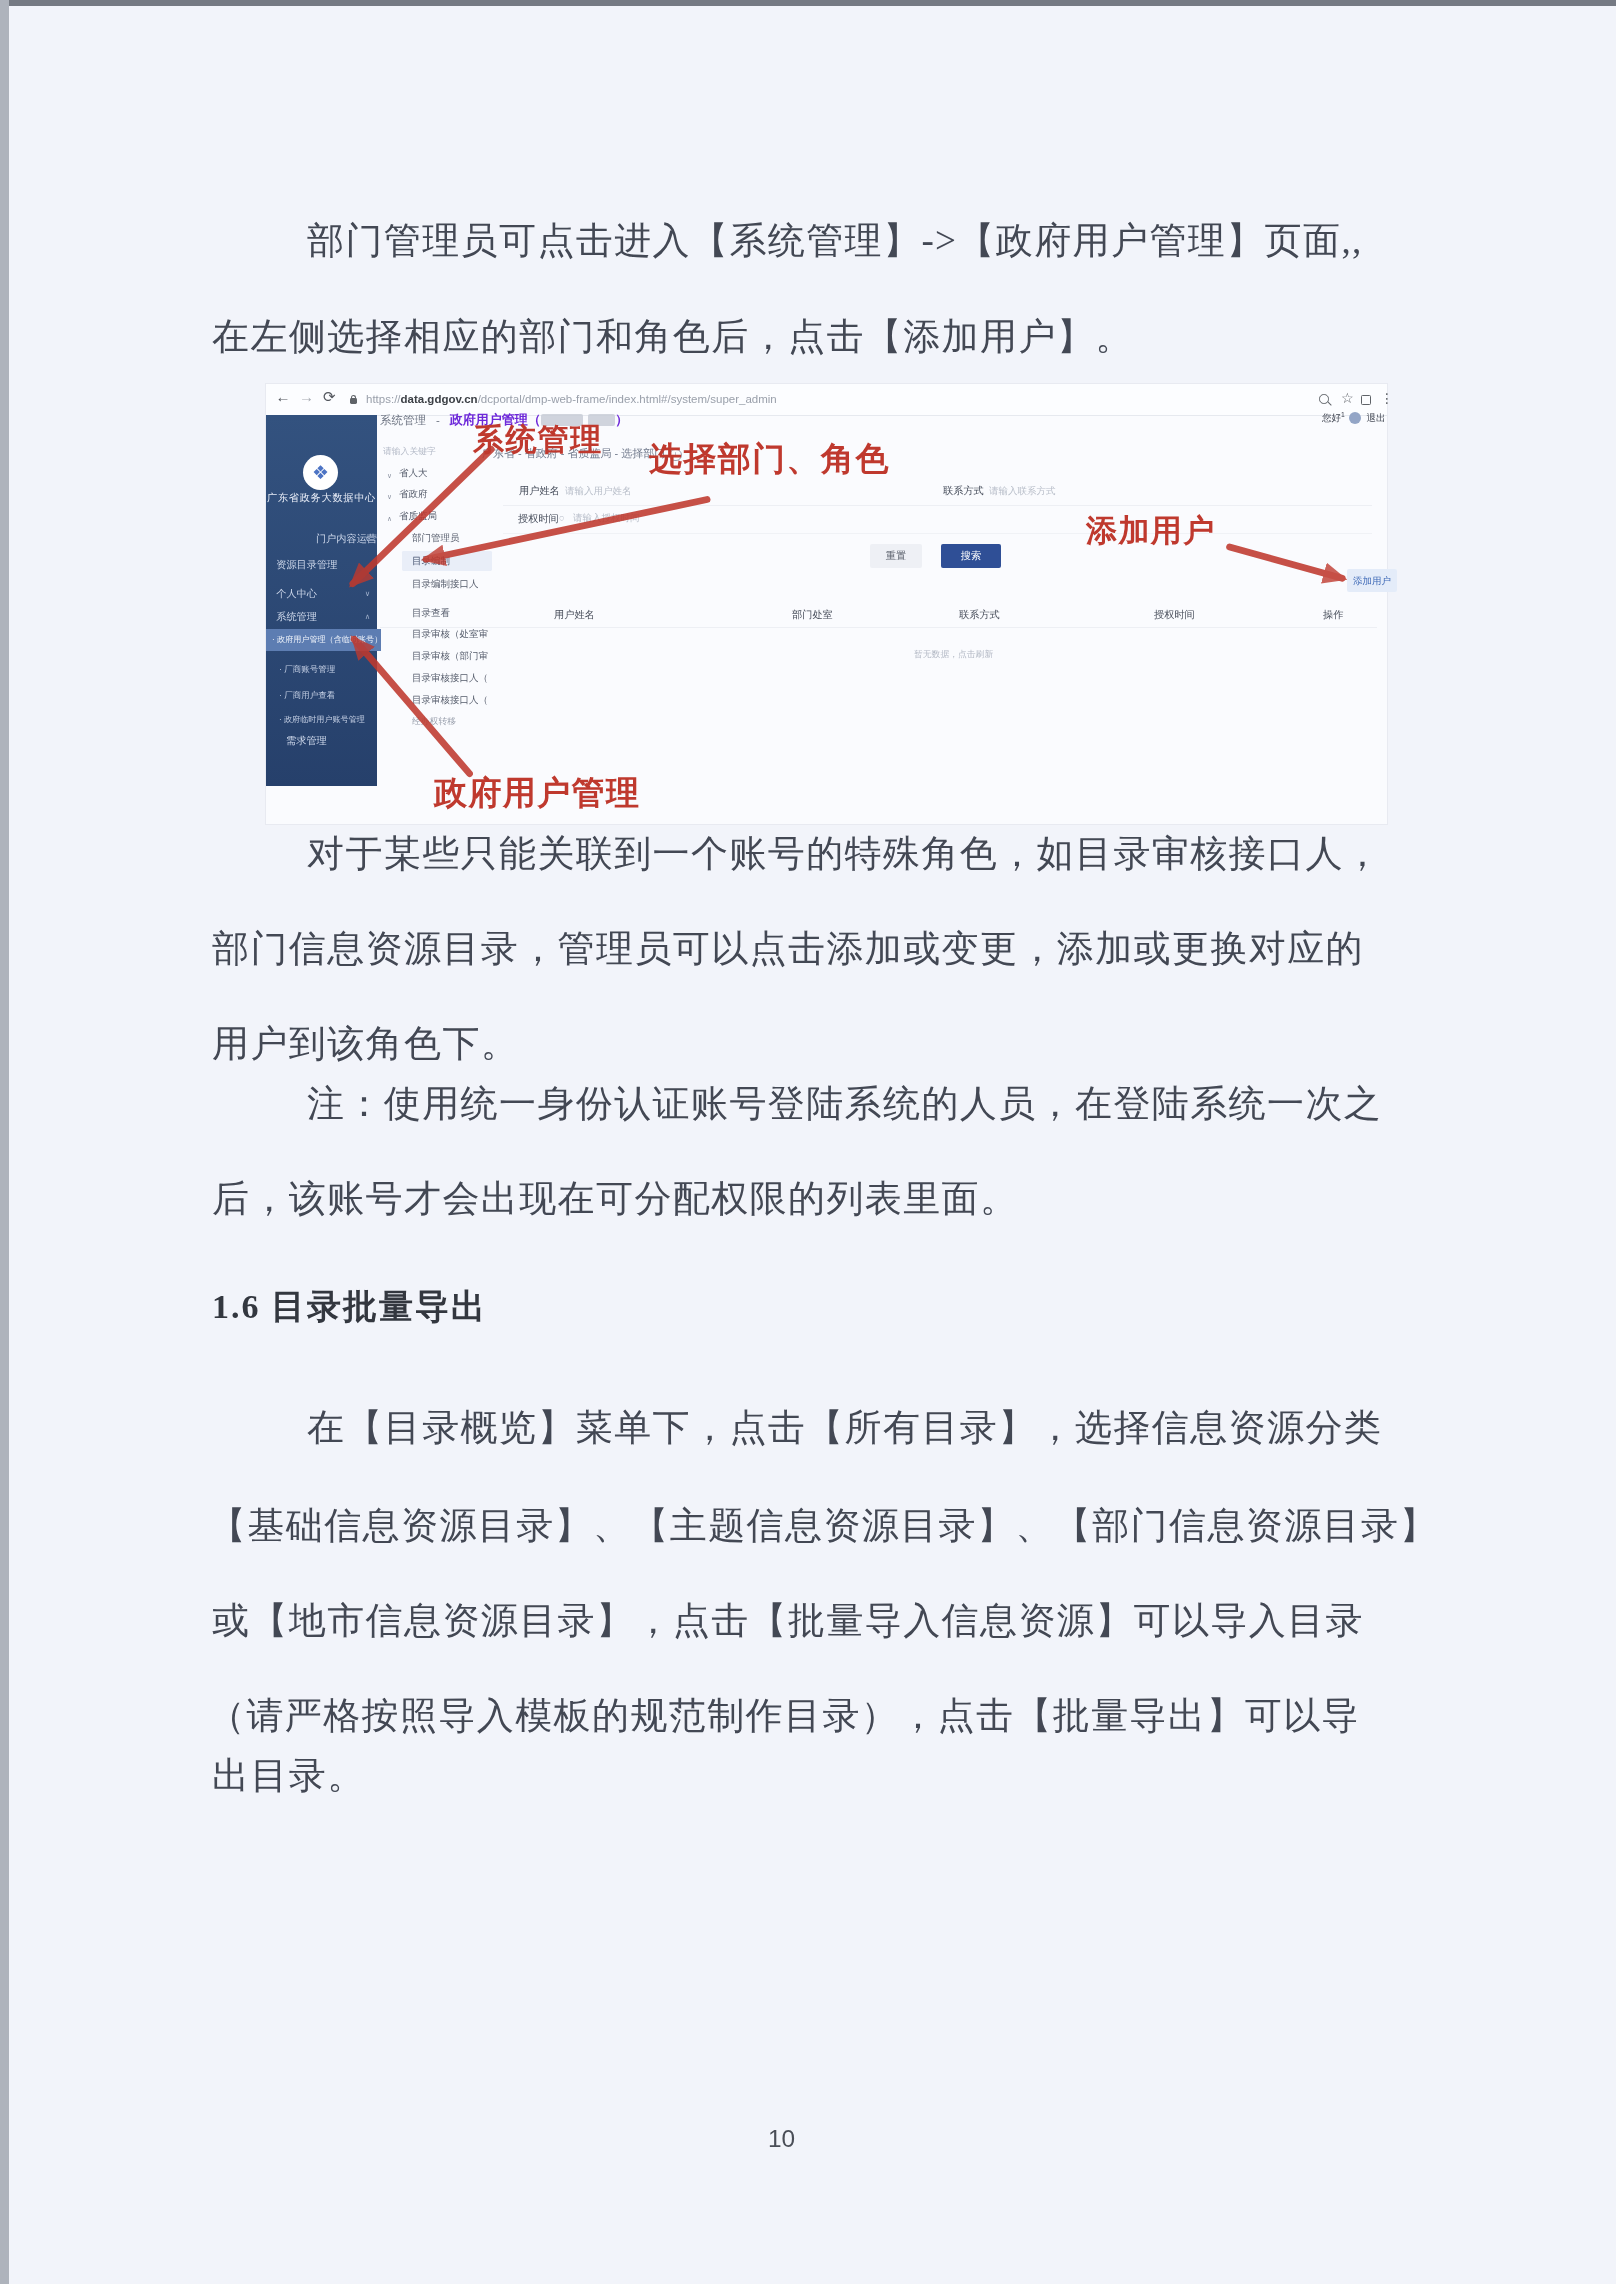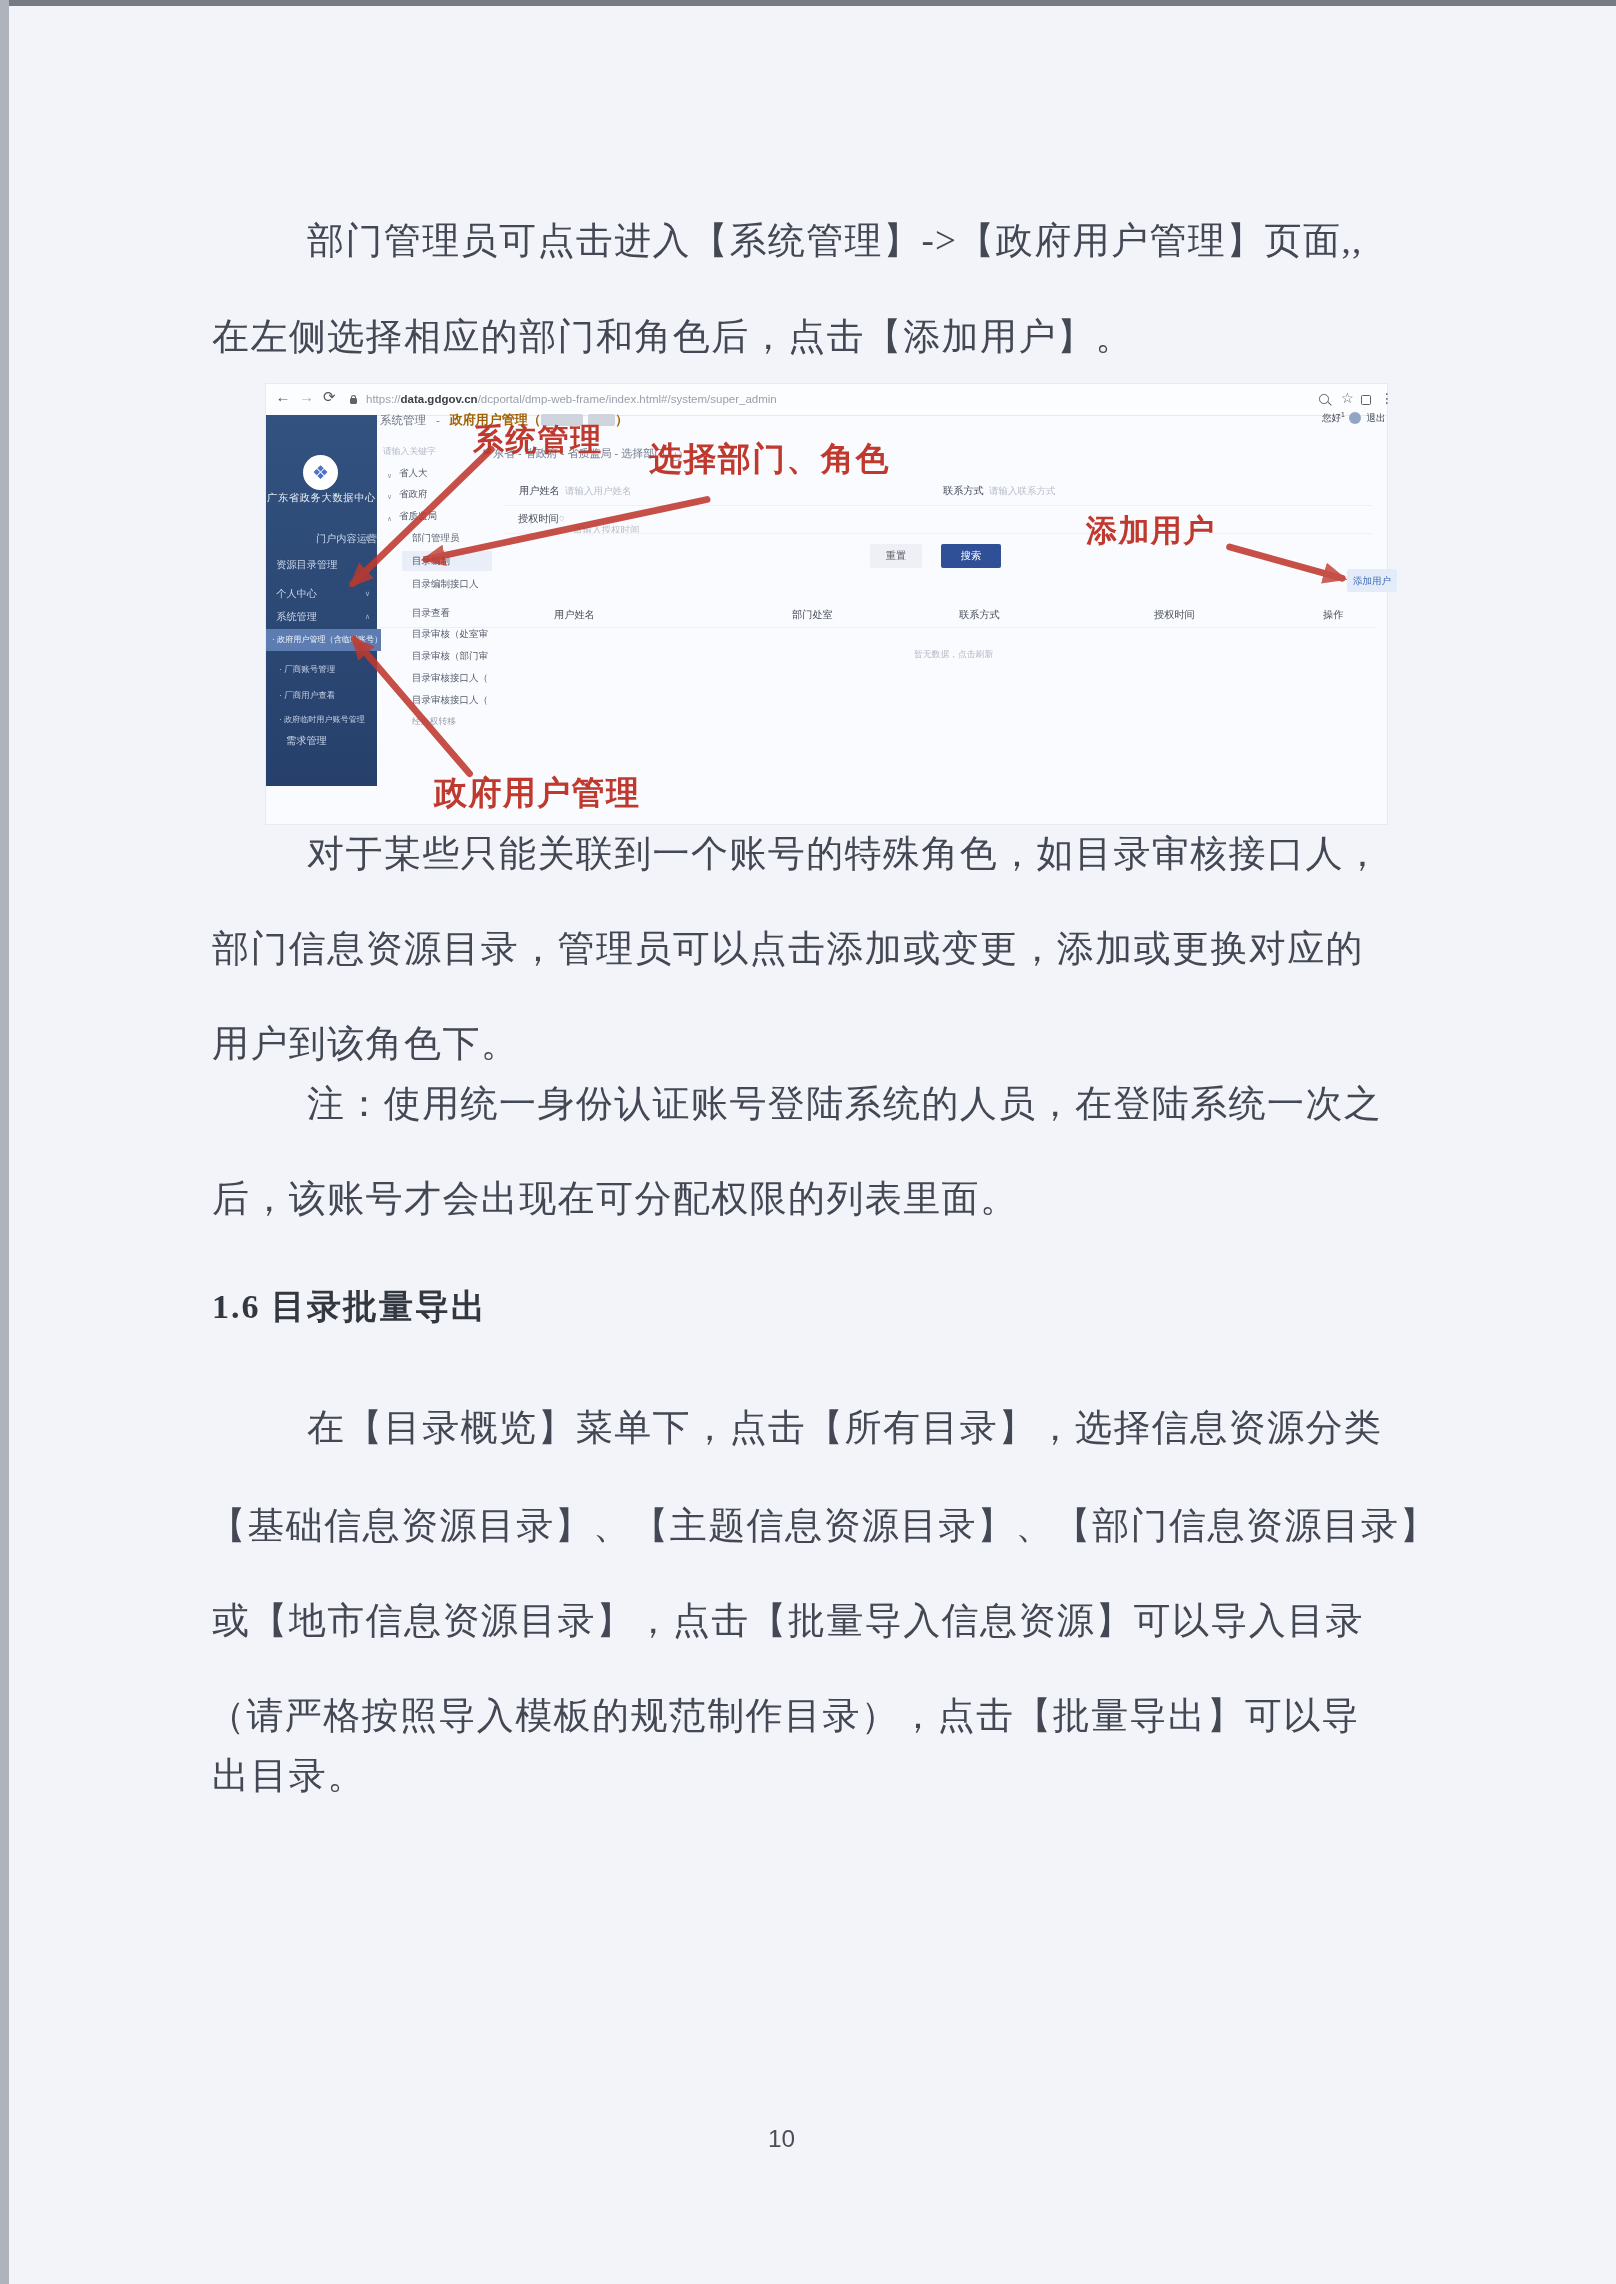--- a/index.html
+++ b/index.html
@@ -39,21 +39,21 @@
   .sidebar{position:absolute;left:0;top:31px;width:111px;height:371px;
     background:linear-gradient(180deg,#33527f,#26406b);}
   .logo{position:absolute;left:37px;top:40px;width:35px;height:35px;border-radius:50%;background:#ffffff;text-align:center;line-height:35px;font-size:19px;color:#4d74c4;}
   .org{position:absolute;left:0;top:76px;width:111px;text-align:center;font-size:10.2px;color:#e9eef8;letter-spacing:0.7px;}
   .sb-item{position:absolute;left:0;width:111px;height:20.4px;line-height:20.4px;padding-left:10.2px;box-sizing:border-box;font-size:10.2px;color:#cdd7ea;white-space:nowrap;}
   .sb-chev{position:absolute;right:6.8px;font-size:7.5px;color:#9fb0cc;}
   .sb-sel{position:absolute;left:0;top:214px;width:115px;height:22.4px;line-height:22.4px;background:#5d7db2;color:#f1f5fc;font-size:8.1px;padding-left:6.1px;box-sizing:border-box;white-space:nowrap;}
   .sb-sub{position:absolute;left:0;width:111px;height:19px;line-height:19px;padding-left:13px;box-sizing:border-box;font-size:8.5px;color:#c4cfe4;white-space:nowrap;}
 
   .crumb{position:absolute;left:114px;top:27px;font-size:11.5px;color:#6d7482;white-space:nowrap;}
-  .crumb .cur{font-size:13px;font-weight:bold;color:#a16207;}
+  .crumb .cur{font-size:13px;font-weight:bold;color:#6d28d9;}
   .redact{display:inline-block;height:12.2px;background:#c6cbd5;border-radius:2px;opacity:.8;vertical-align:-2px;}
   .userbar{position:absolute;left:1056px;top:27px;font-size:9.5px;color:#3c414d;white-space:nowrap;}
   .avatar{display:inline-block;width:12.2px;height:12.2px;border-radius:50%;background:#93a5c6;vertical-align:-2.7px;margin:0 5.4px 0 4.1px;}
   .sup{font-size:6.8px;vertical-align:super;color:#3c414d;}
 
   .panel-title{position:absolute;left:216px;top:62px;font-size:11px;color:#717a8c;white-space:nowrap;}
   .info{display:inline-block;width:10.2px;height:10.2px;border:0.7px solid #9aa1b0;border-radius:50%;font-size:7.5px;line-height:10.2px;text-align:center;color:#9aa1b0;margin-left:4.1px;}
 
   .tree-search{position:absolute;left:117px;top:62px;font-size:8.8px;color:#b5bbc8;}
   .tnode{position:absolute;font-size:9.5px;color:#555c6b;white-space:nowrap;}
@@ -159,21 +159,21 @@
   <div class="tnode" style="left:146px;top:310px;">目录审核接口人（</div>
   <div class="tnode dim" style="left:146px;top:332px;">经办权转移</div>
 
   <div class="flabel" style="left:253px;top:100px;">用户姓名</div>
   <div class="fph" style="left:299px;top:101px;">请输入用户姓名</div>
   <div class="flabel" style="left:677px;top:100px;">联系方式</div>
   <div class="fph" style="left:723px;top:101px;">请输入联系方式</div>
   <div class="hline" style="left:237px;top:121px;width:869px;"></div>
   <div class="flabel" style="left:252px;top:128px;">授权时间</div>
   <span class="fph" style="left:293px;top:128px;">○</span>
-  <div class="fph" style="left:307px;top:140px;">请输入授权时间</div>
+  <div class="fph" style="left:307px;top:128px;">请输入授权时间</div>
   <div class="hline" style="left:237px;top:149px;width:869px;background:#f0f2f6;"></div>
 
   <div class="btn btn-reset">重置</div>
   <div class="btn btn-search">搜索</div>
   <div class="btn-add">添加用户</div>
 
   <div class="th" style="left:288px;">用户姓名</div>
   <div class="th" style="left:526px;">部门处室</div>
   <div class="th" style="left:693px;">联系方式</div>
   <div class="th" style="left:888px;">授权时间</div>

